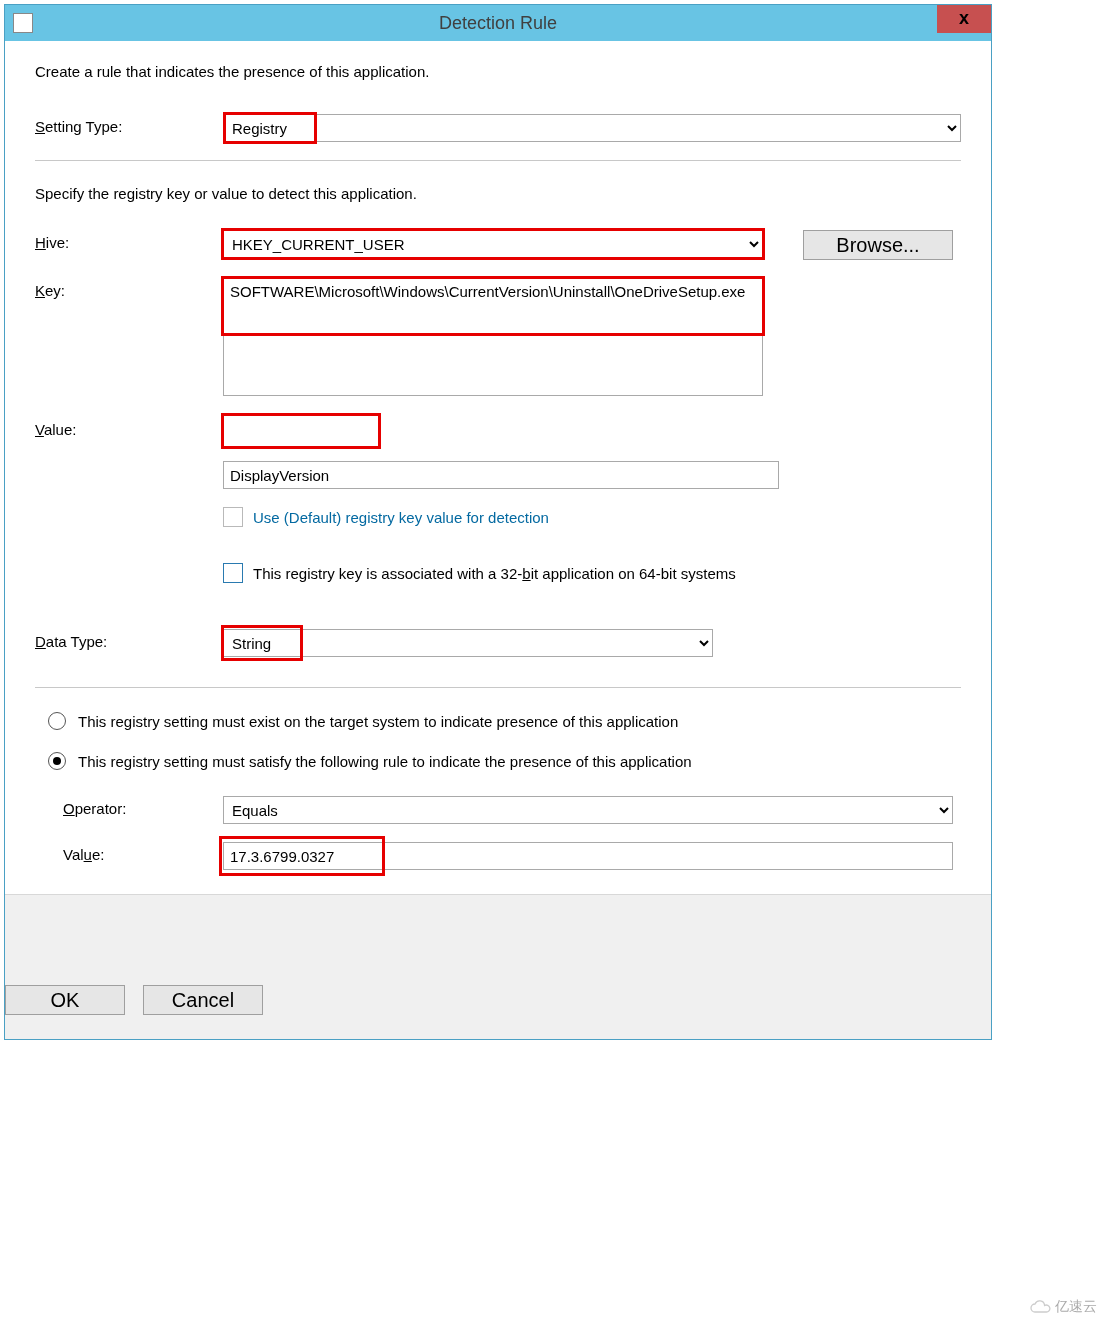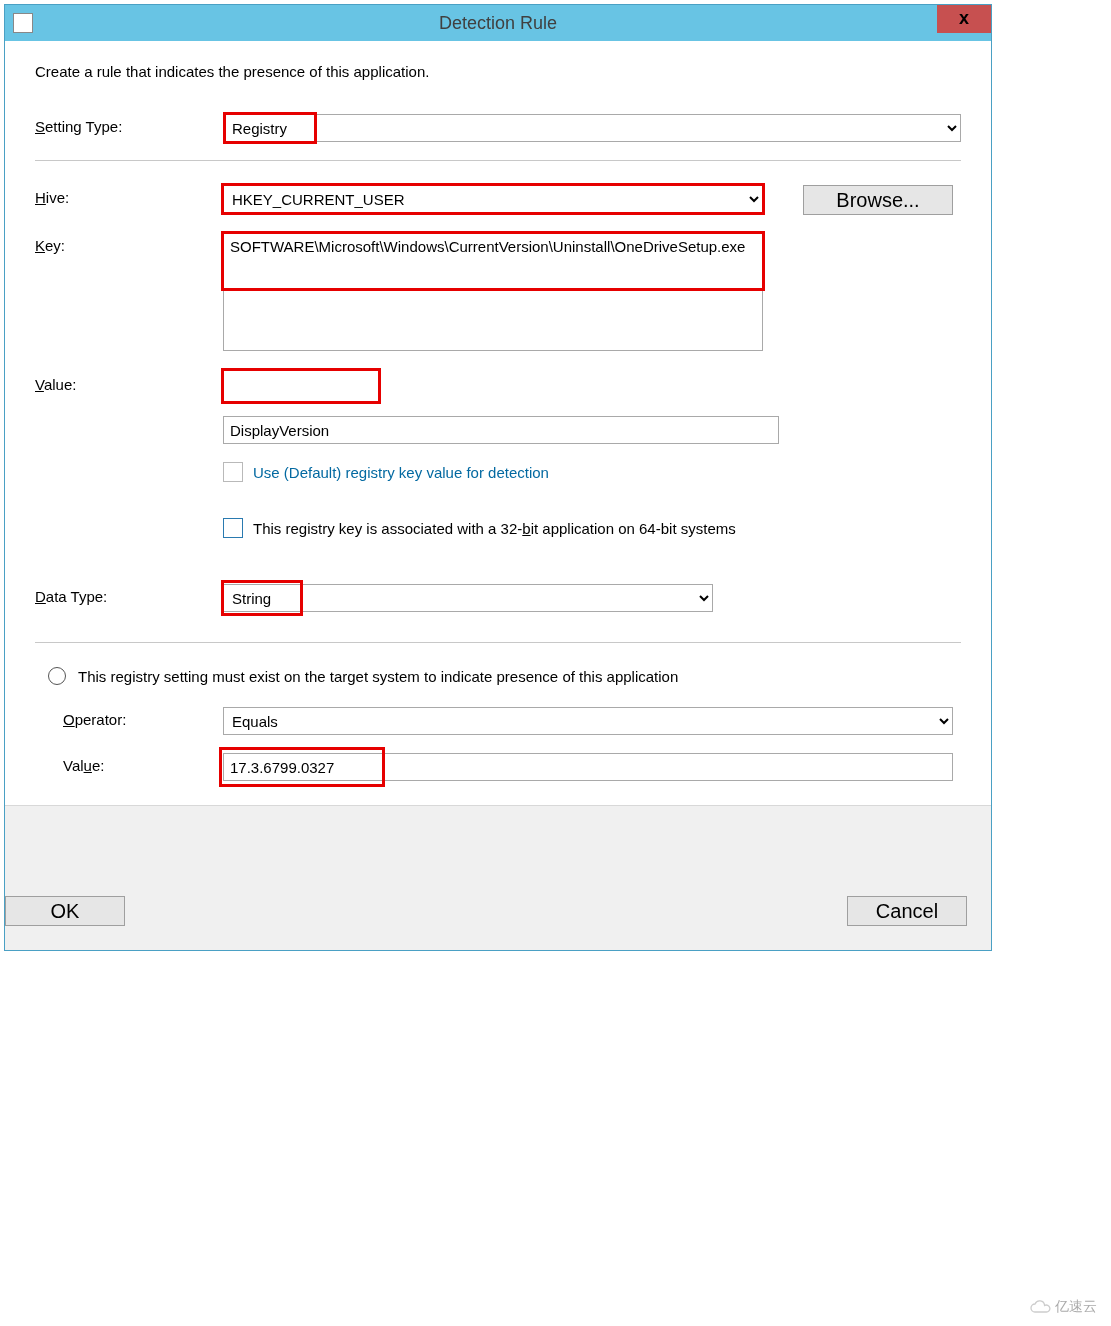--- a/index.html
+++ b/index.html
@@ -133,23 +133,23 @@
     background: #000;
     border-radius: 50%;
   }
   .sub-indent { margin-left: 28px; }
   .red-box { outline: 3px solid #e60000; outline-offset: -1px; }
   .footer {
     height: 120px;
     background: #f0f0f0;
     border-top: 1px solid #d8d8d8;
     display: flex;
-    justify-content: space-between;
+    justify-content: flex-start;
     align-items: flex-end;
-    padding: 0 24px 24px 0;
+    padding: 0 8px 24px 0;
     gap: 18px;
   }
   .watermark {
     position: fixed;
     right: 8px;
     bottom: 8px;
     font-size: 14px;
     color: #aaa;
     background: rgba(255,255,255,.6);
     padding: 2px 6px;
@@ -182,20 +182,21 @@
       <div class="field" style="position:relative;">
         <select style="width:100%;">
           <option>Registry</option>
         </select>
         <div class="red-box" style="position:absolute;left:2px;top:0;width:90px;height:28px;pointer-events:none;"></div>
       </div>
     </div>
 
     <hr class="hr">
 
+    <div style="margin-bottom:28px;">Specify the registry key or value to detect this application.</div>
 
     <div class="row">
       <div class="label">
         <span class="underline">H</span><span>ive:</span>
       </div>
       <div class="field" style="display:flex;gap:40px;align-items:flex-start;">
         <div style="position:relative;width:540px;">
           <select style="width:540px;" class="red-box">
             <option>HKEY_CURRENT_USER</option>
           </select>
@@ -256,20 +257,24 @@
       </div>
     </div>
 
     <hr class="hr">
 
     <div class="radio-row">
       <span class="radio"></span>
       <span>This registry setting must exist on the target system to indicate presence of this application</span>
     </div>
 
+    <div class="radio-row" style="margin-bottom:26px;">
+      <span class="radio checked"></span>
+      <span>This registry setting must satisfy the following rule to indicate the presence of this application</span>
+    </div>
 
     <div class="row sub-indent">
       <div class="label" style="width:160px;">
         <span class="underline">O</span><span>perator:</span>
       </div>
       <div class="field">
         <select style="width:730px;">
           <option>Equals</option>
         </select>
       </div>

